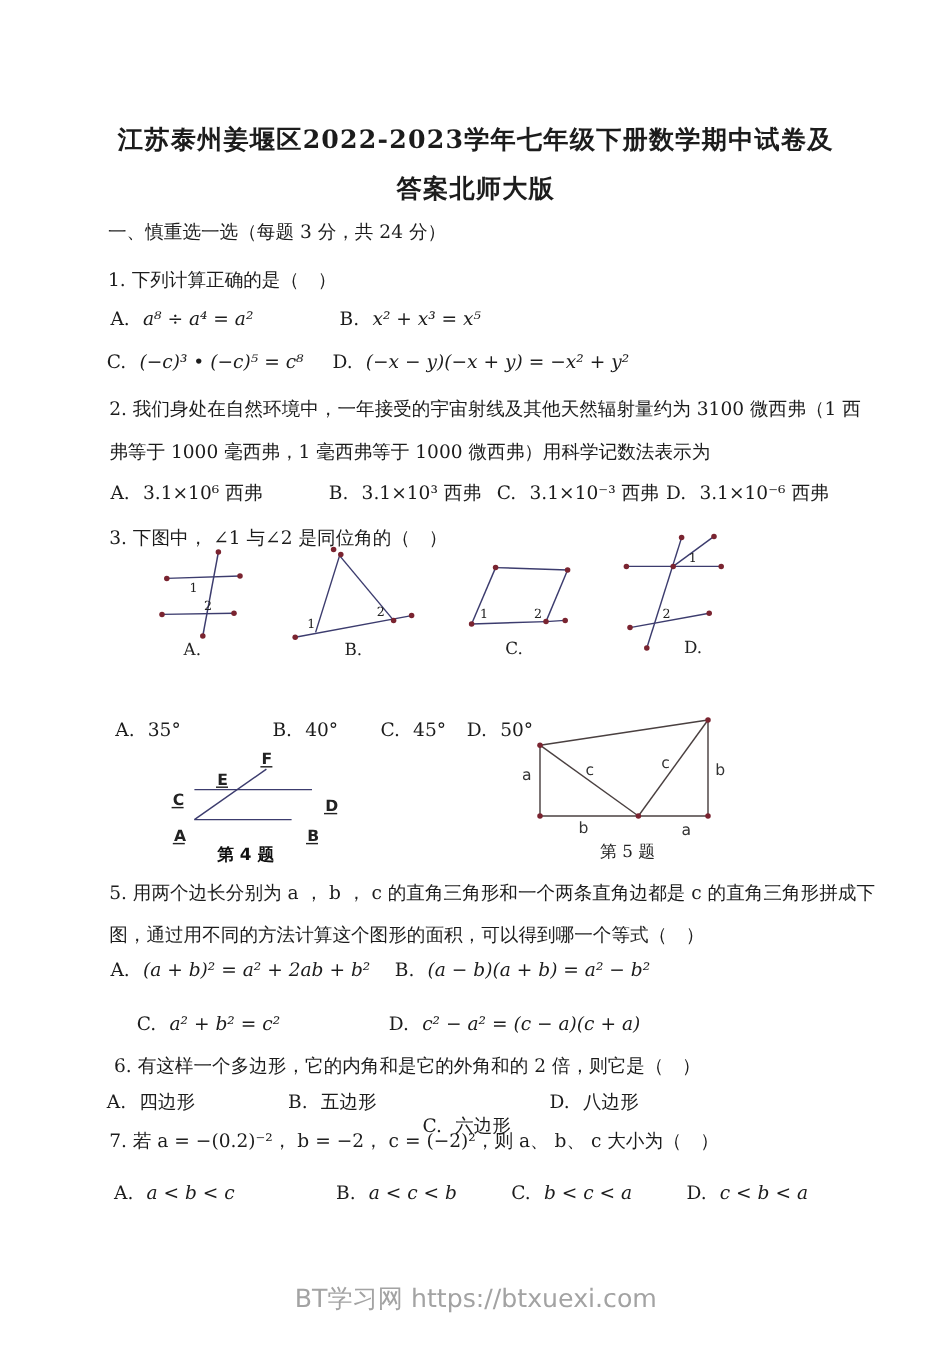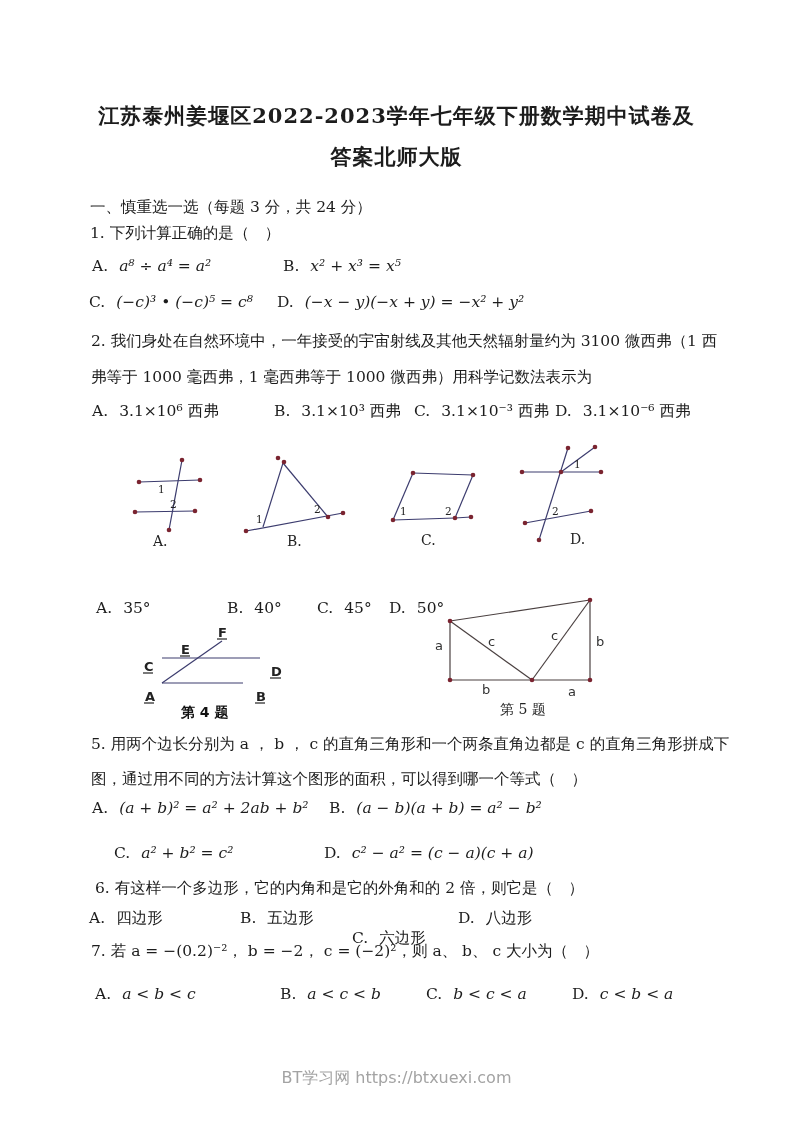--- a/index.html
+++ b/index.html
@@ -4,56 +4,57 @@
 <style>
   html,body{margin:0;padding:0;background:#ffffff;}
   .page{position:relative;width:793px;height:1122px;background:#fff;overflow:hidden;
         font-family:"DejaVu Serif","Liberation Serif",serif;color:#1c1c1c;text-decoration:underline;}
   .abs{position:absolute;}
   .title{left:0;right:0;text-align:center;font-size:21px;font-weight:700;white-space:nowrap;letter-spacing:1px;}
   .t{font-size:15.5px;white-space:nowrap;}
   .opt{font-size:15.5px;white-space:nowrap;}
   .olabel{font-style:normal;margin-right:11px;}
   .math{font-style:italic;}
-  .footer{left:0;right:0;text-align:center;font-size:16px;color:#a3a3a3;
+  .footer{left:0;right:0;text-align:center;font-size:21px;color:#a3a3a3;
           font-family:"DejaVu Sans","Liberation Sans",sans-serif;}
   svg{overflow:visible;}
   .fl{stroke:#3c3c6e;stroke-width:1.2;fill:none;}
   .fl2{stroke:#4a4040;stroke-width:1.2;fill:none;}
   .dot{fill:#7a2430;stroke:none;}
   .num{font:10.5px "DejaVu Serif",serif;fill:#222;}
   .cap{font:14px "DejaVu Serif",serif;fill:#222;}
   .capb{font:bold 14px "DejaVu Sans","Liberation Sans",sans-serif;fill:#111;}
   .ptlabel{font:bold 13px "DejaVu Sans","Liberation Sans",sans-serif;fill:#222;}
   .side{font:13px "DejaVu Sans","Liberation Sans",sans-serif;fill:#333;}
   .ul{stroke:#222;stroke-width:1.2;}
 </style>
 </head>
 <body>
 
 <div class="page">
 
   <div class="abs title" style="top:102px;">江苏泰州姜堰区2022-2023学年七年级下册数学期中试卷及</div>
   <div class="abs title" style="top:143px;">答案北师大版</div>
 
-  <div class="abs t" style="left:90px;top:197px;">一、慎重选一选（每题 3 分，共 24 分）</div>
+  <div class="abs t" style="left:90px;top:183px;">一、慎重选一选（每题 3 分，共 24 分）</div>
 
   <div class="abs t" style="left:90px;top:223px;">1. 下列计算正确的是（　）</div>
   <span class="abs opt" style="left:92px;top:257px;"><span class="olabel">A.</span><span class="math">a⁸ ÷ a⁴ = a²</span></span>
   <span class="abs opt" style="left:283px;top:257px;"><span class="olabel">B.</span><span class="math">x² + x³ = x⁵</span></span>
   <span class="abs opt" style="left:89px;top:293px;"><span class="olabel">C.</span><span class="math">(−c)³ • (−c)⁵ = c⁸</span></span>
   <span class="abs opt" style="left:277px;top:293px;"><span class="olabel">D.</span><span class="math">(−x − y)(−x + y) = −x² + y²</span></span>
 
   <div class="abs t" style="left:91px;top:331px;text-align:right;">2. 我们身处在自然环境中，一年接受的宇宙射线及其他天然辐射量约为 3100 微西弗（1 西</div>
   <div class="abs t" style="left:91px;top:367px;">弗等于 1000 毫西弗，1 毫西弗等于 1000 微西弗）用科学记数法表示为</div>
   <span class="abs opt" style="left:92px;top:401px;"><span class="olabel">A.</span><span>3.1×10⁶ 西弗</span></span>
   <span class="abs opt" style="left:274px;top:401px;"><span class="olabel">B.</span><span>3.1×10³ 西弗</span></span>
   <span class="abs opt" style="left:414px;top:401px;"><span class="olabel">C.</span><span>3.1×10⁻³ 西弗</span></span>
   <span class="abs opt" style="left:555px;top:401px;"><span class="olabel">D.</span><span>3.1×10⁻⁶ 西弗</span></span>
 
+  <div class="abs t" style="left:91px;top:438px;">3. 下图中， ∠1 与∠2 是同位角的（　）</div>
 
   <svg class="abs" style="left:132px;top:452px;" width="80" height="96">
     <g>
       <line class="fl" x1="7" y1="30" x2="68" y2="28"></line>
       <line class="fl" x1="3" y1="60" x2="63" y2="59"></line>
       <line class="fl" x1="37" y1="78" x2="50" y2="8"></line>
     </g>
     <g>
       <circle class="dot" cx="7" cy="30" r="2.3"></circle>
         <circle class="dot" cx="68" cy="28" r="2.3"></circle>

